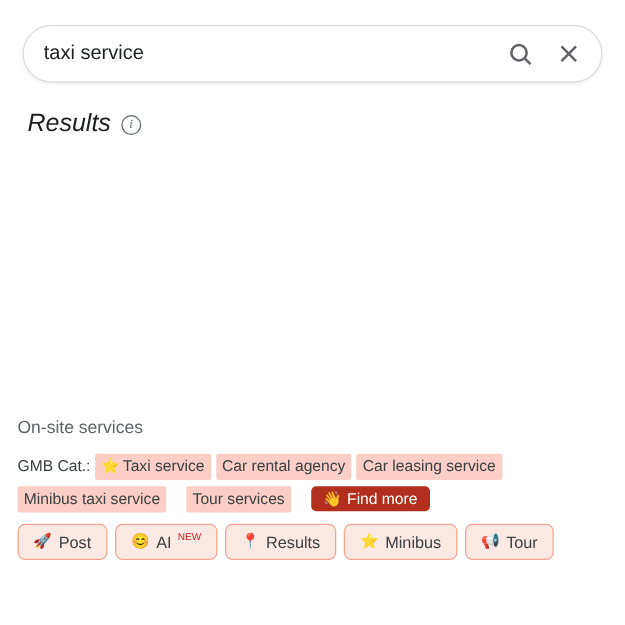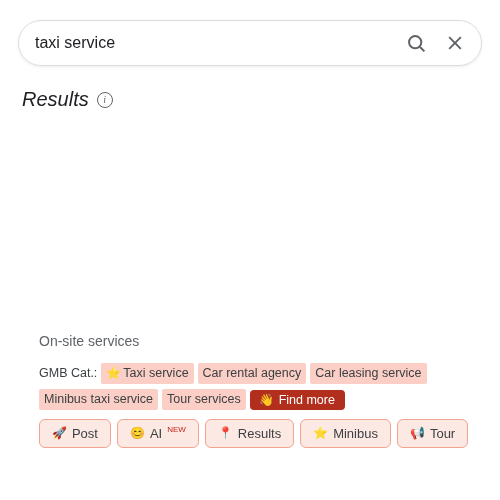--- a/index.html
+++ b/index.html
@@ -71,21 +71,20 @@
       font-size: 10px;
       color: #5f6368;
       font-family: Georgia, serif;
       font-style: italic;
     }
     .bottom-section {
       position: absolute;
       left: 14px;
       right: 32px;
       top: 333px;
-      margin-left: 25px;
     }
     .onsite-label {
       color: #5f6368;
       font-size: 14px;
       margin-bottom: 14px;
     }
     .gmb-row {
       display: flex;
       align-items: center;
       flex-wrap: wrap;
@@ -102,23 +101,23 @@
       font-size: 12.5px;
       padding: 2px 5px;
       border-radius: 2px;
       display: inline-flex;
       align-items: center;
       gap: 2px;
       line-height: 1.35;
     }
     .cat-row2 {
       display: flex;
-      align-items: flex-end;
+      align-items: center;
       flex-wrap: wrap;
-      gap: 4px;
+      gap: 16px;
       margin-bottom: 9px;
     }
     .find-more-btn {
       background: #b22f1e;
       color: #fff;
       font-size: 12.5px;
       padding: 3px 10px;
       border-radius: 4px;
       border: none;
       display: inline-flex;

